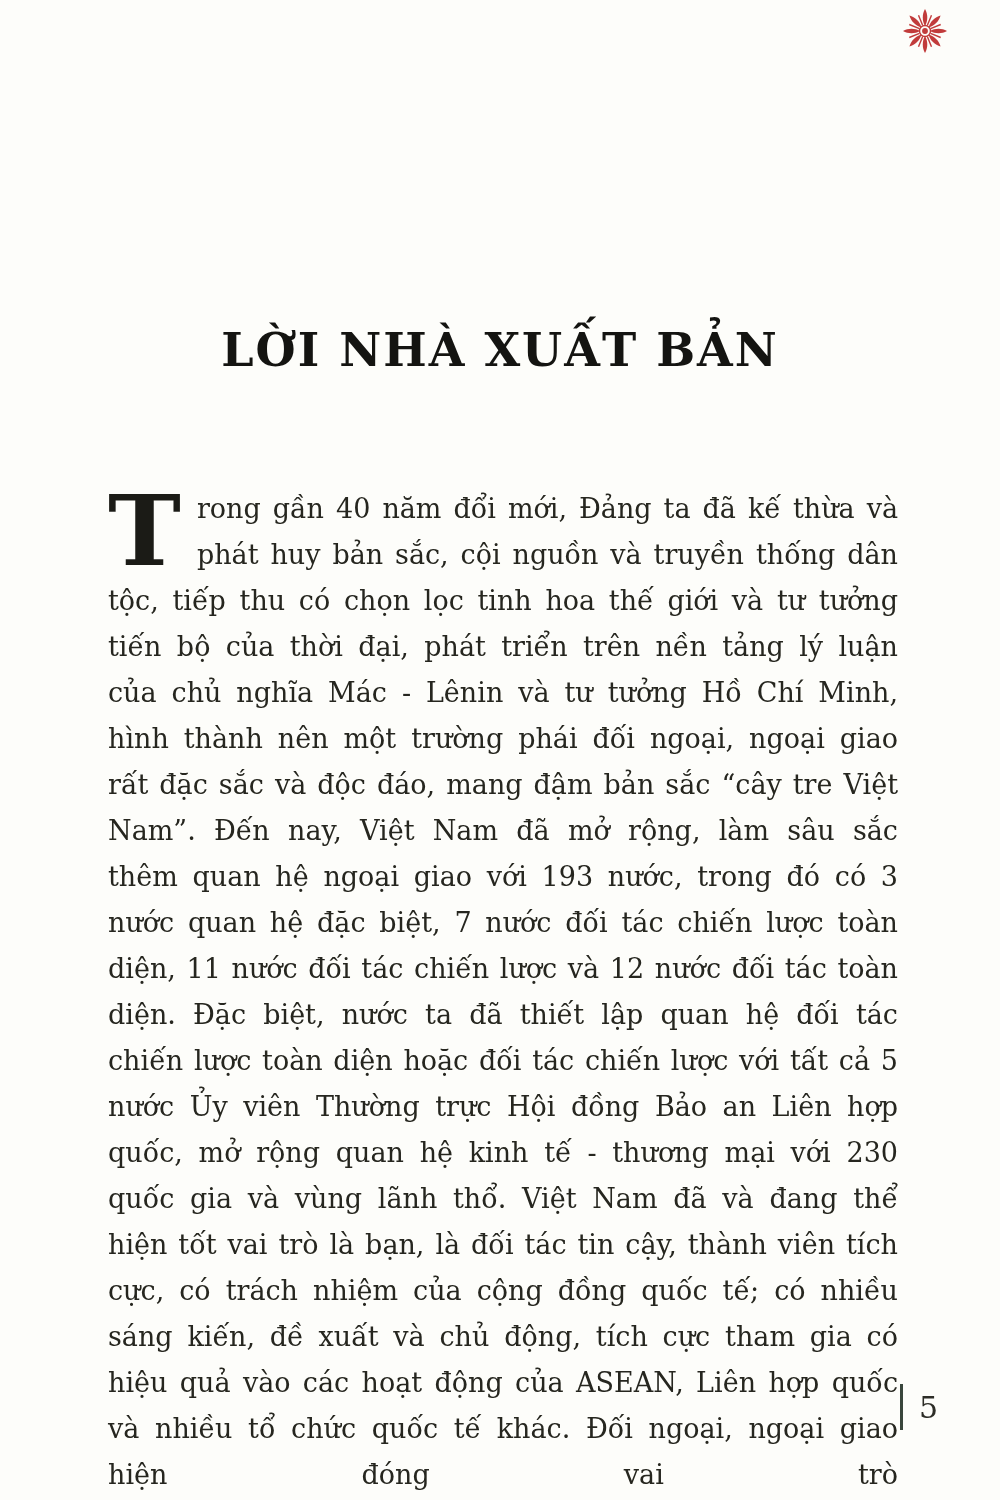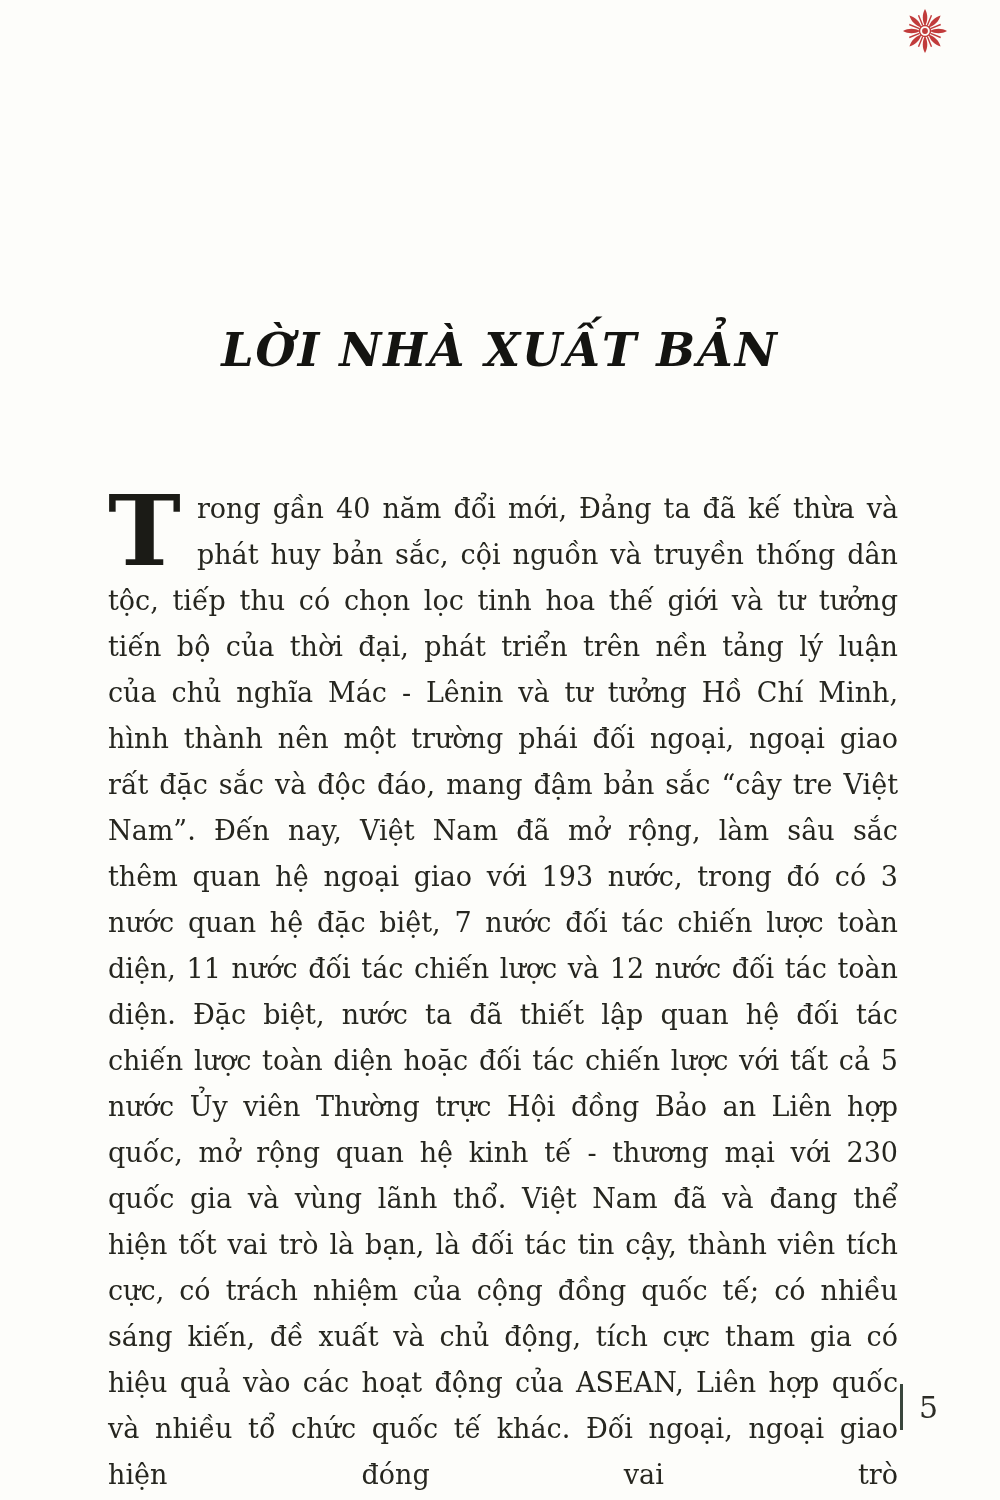--- a/index.html
+++ b/index.html
@@ -27,21 +27,20 @@
     position: absolute;
     top: 292px;
     left: 0;
     width: 100%;
     text-align: center;
     font-size: 46px;
     font-weight: 700;
     letter-spacing: 2px;
     color: #141411;
     font-family: "DejaVu Serif", "Liberation Serif", serif;
-    font-style: italic;
   }
 
   
   .body-wrap {
     position: absolute;
     top: 486px;
     left: 108px;
     width: 790px;
   }
   .body-text {

